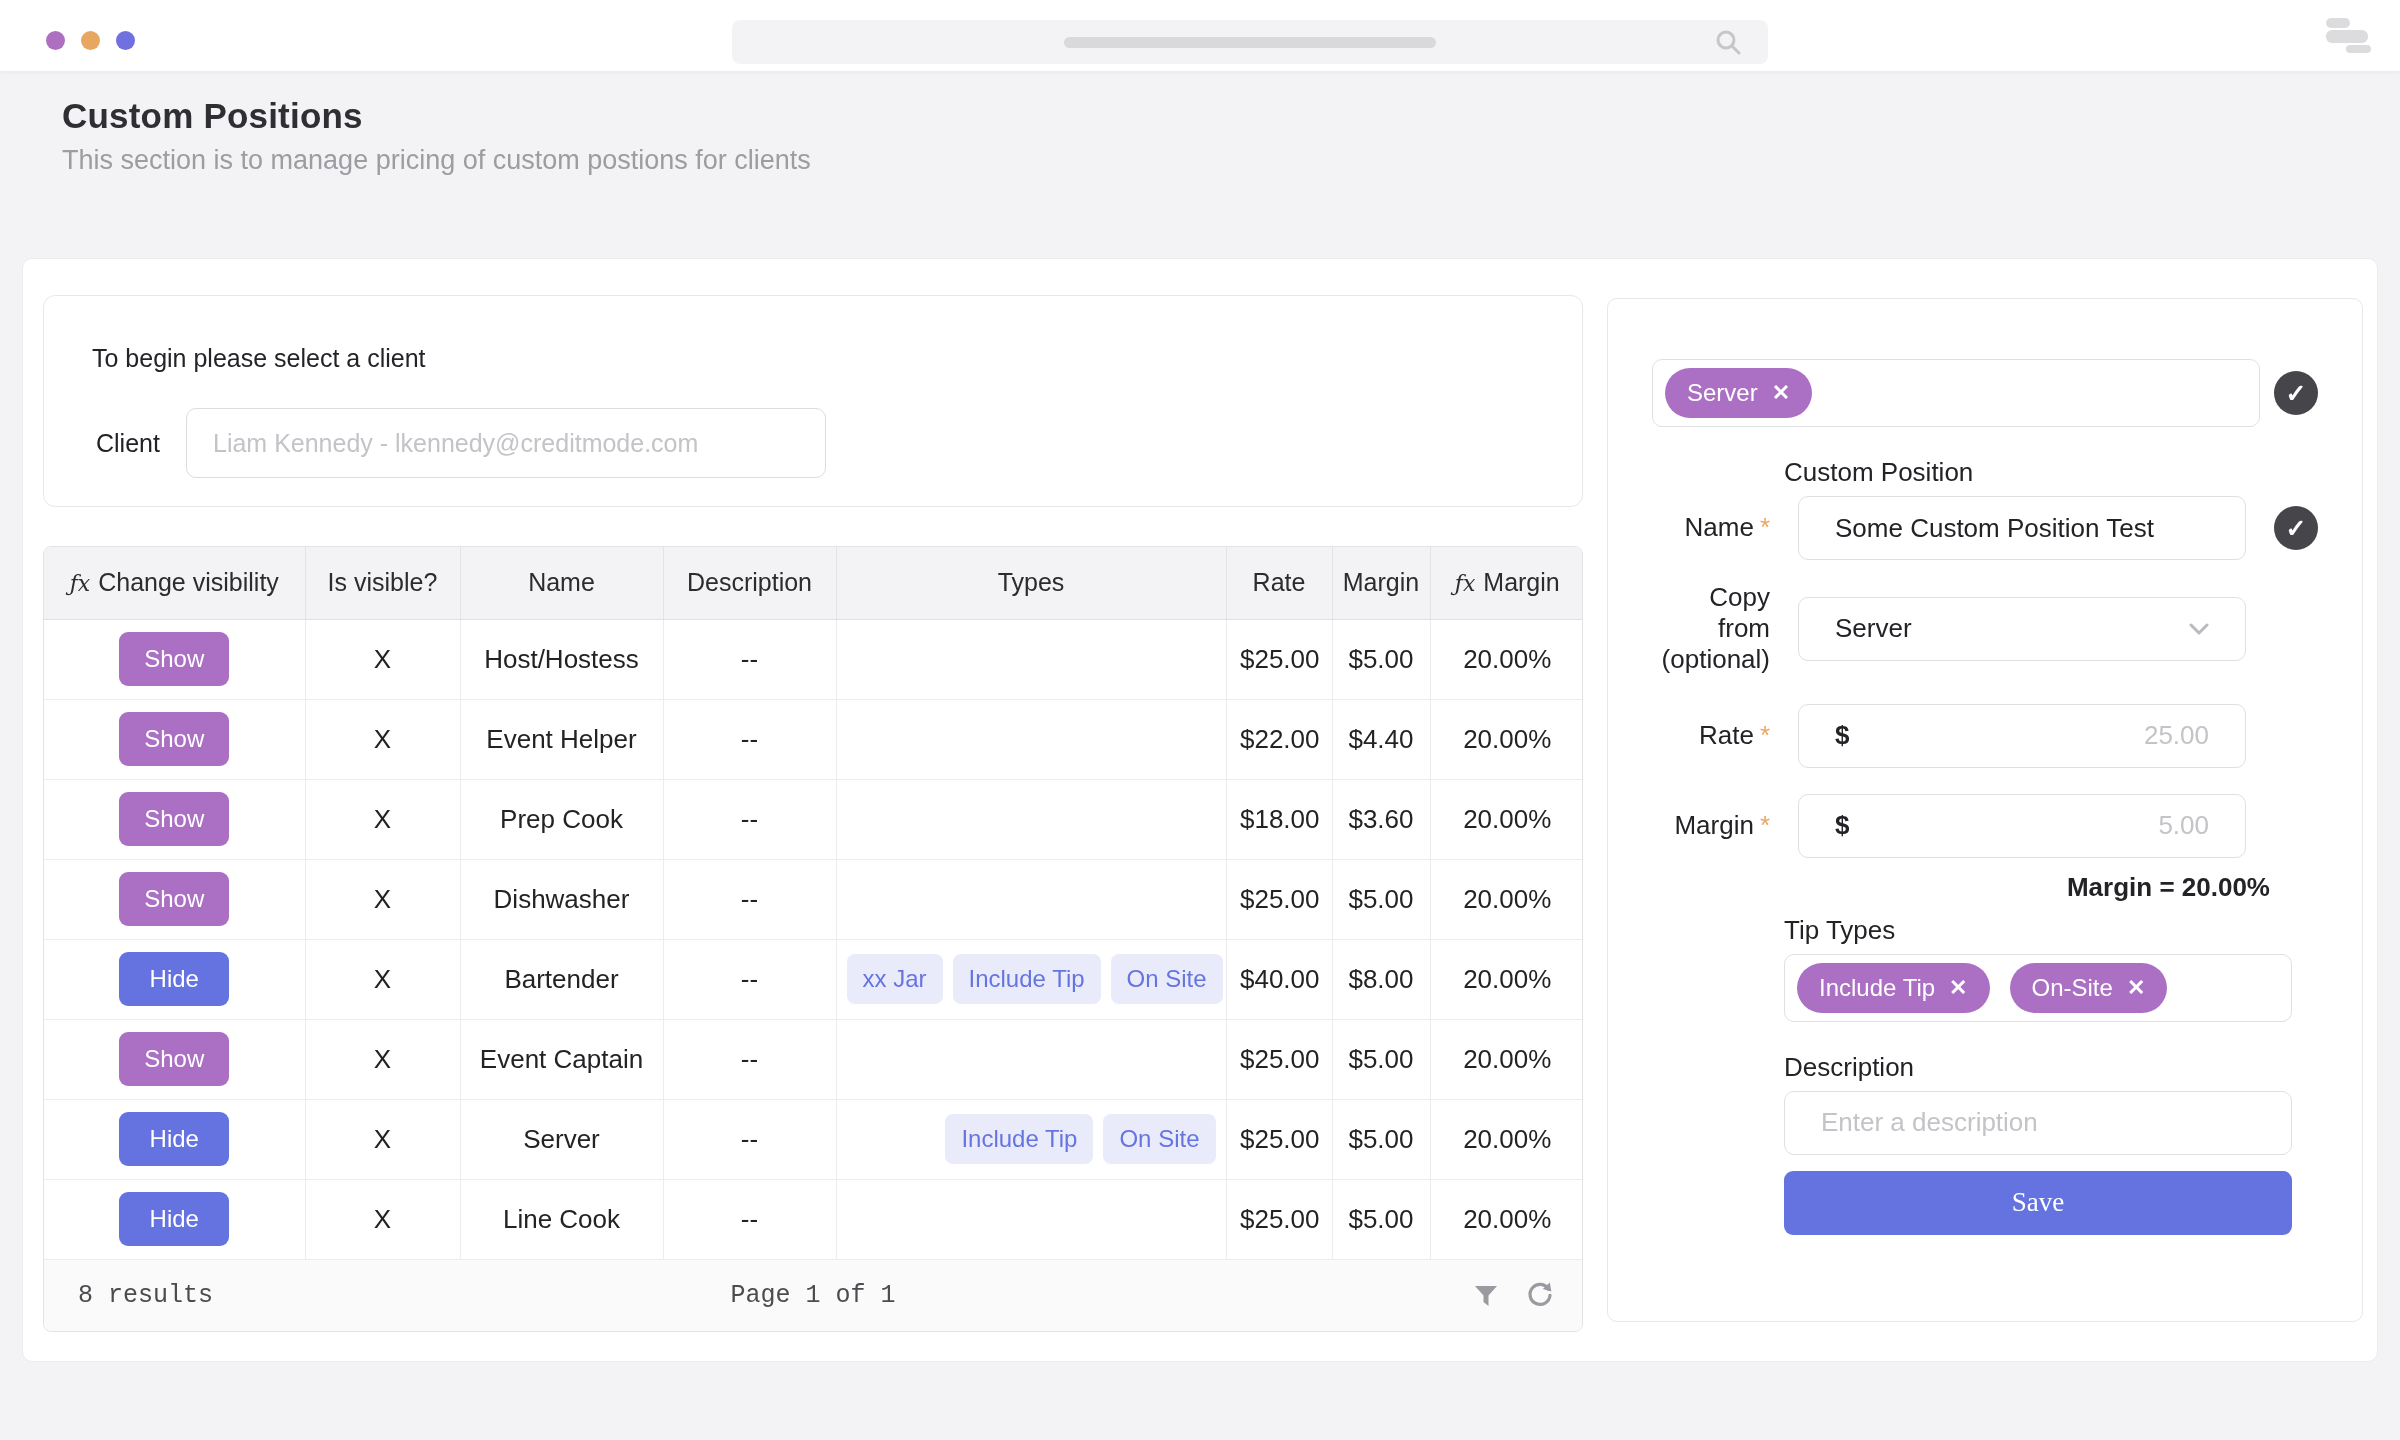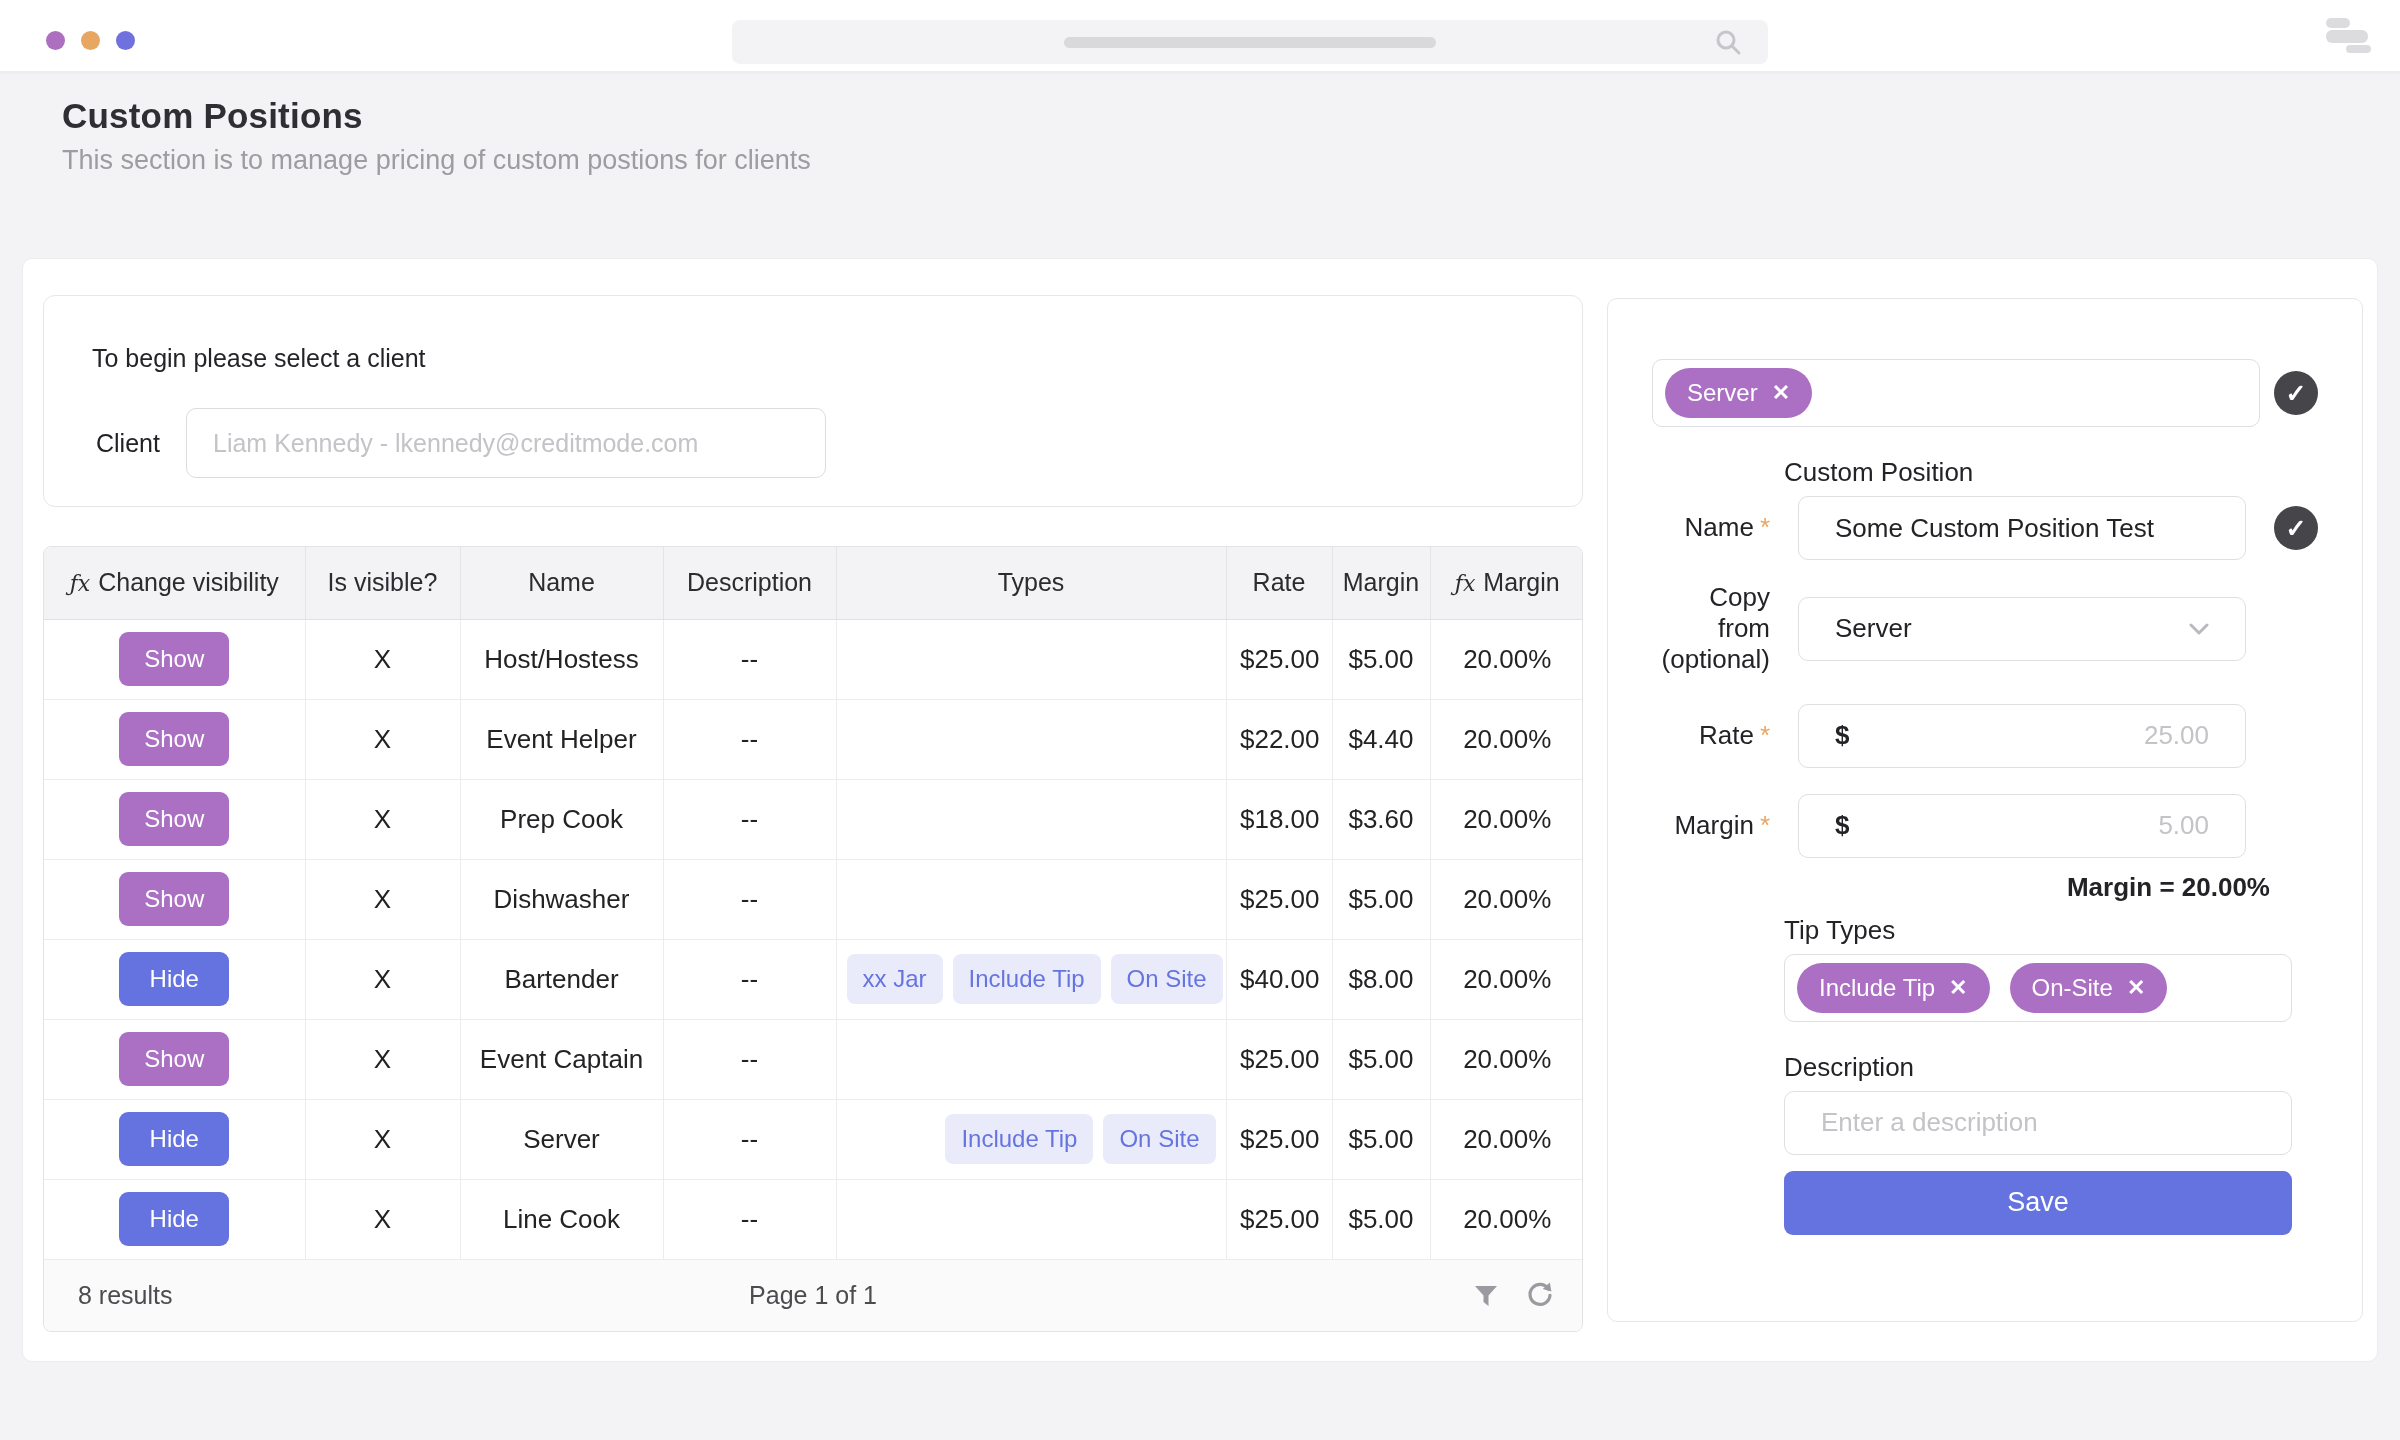--- a/index.html
+++ b/index.html
@@ -85,21 +85,21 @@
   }
   .vis-btn.show { background:var(--purple); }
   .vis-btn.hide { background:var(--indigo); }
   .type-tag {
     display:inline-block; background:var(--tag-bg); color:var(--tag-text);
     border-radius:8px; padding:11px 16px; font-size:24px; margin-left:10px;
   }
   .table-footer {
     height:72px; background:var(--footer-bg); border-top:1px solid #ececee;
     display:flex; align-items:center; position:relative; padding:0 28px 0 34px;
-    font-size:25px; color:#4b4b50;
+    font-size:25px; color:#4b4b50;font-family:Liberation Mono, monospace;
   }
   .page-indicator { position:absolute; left:0; right:0; text-align:center; }
   .footer-icons { margin-left:auto; display:flex; align-items:center; gap:28px; z-index:1; }
   .footer-icons svg { cursor:pointer; display:block; }
 
   
   .form-panel {
     position:absolute; left:1584px; top:39px; width:756px; height:1024px;
     border:1.5px solid var(--border); border-radius:10px; background:#fff;
     padding:44px 44px 0;
@@ -137,21 +137,21 @@
   .row-margin { margin-top:26px; }
   .selectbox { justify-content:space-between; cursor:pointer; }
   .select-value { font-size:26px; color:#232327; }
   .margin-hint { text-align:right; margin:14px 48px 0 0; font-size:26px; font-weight:600; color:#232327; }
   .tip-label { margin-top:12px; }
   .indent { margin-left:132px; margin-right:26px; }
   .chips-box { display:flex; gap:20px; }
   .save-btn {
     display:block; margin:16px 26px 0 132px; width:calc(100% - 158px); height:64px;
     background:var(--indigo); color:#fff; border:none; border-radius:9px;
-    font-size:27px; font-family:Liberation Sans, sans-serif; cursor:pointer;
+    font-size:27px; font-family:Liberation Serif, serif; cursor:pointer;
   }
 </style>
 </head>
 <body>
 
 <div class="topbar">
   <div class="dots">
     <span class="dot d1"></span>
     <span class="dot d2"></span>
     <span class="dot d3"></span>

